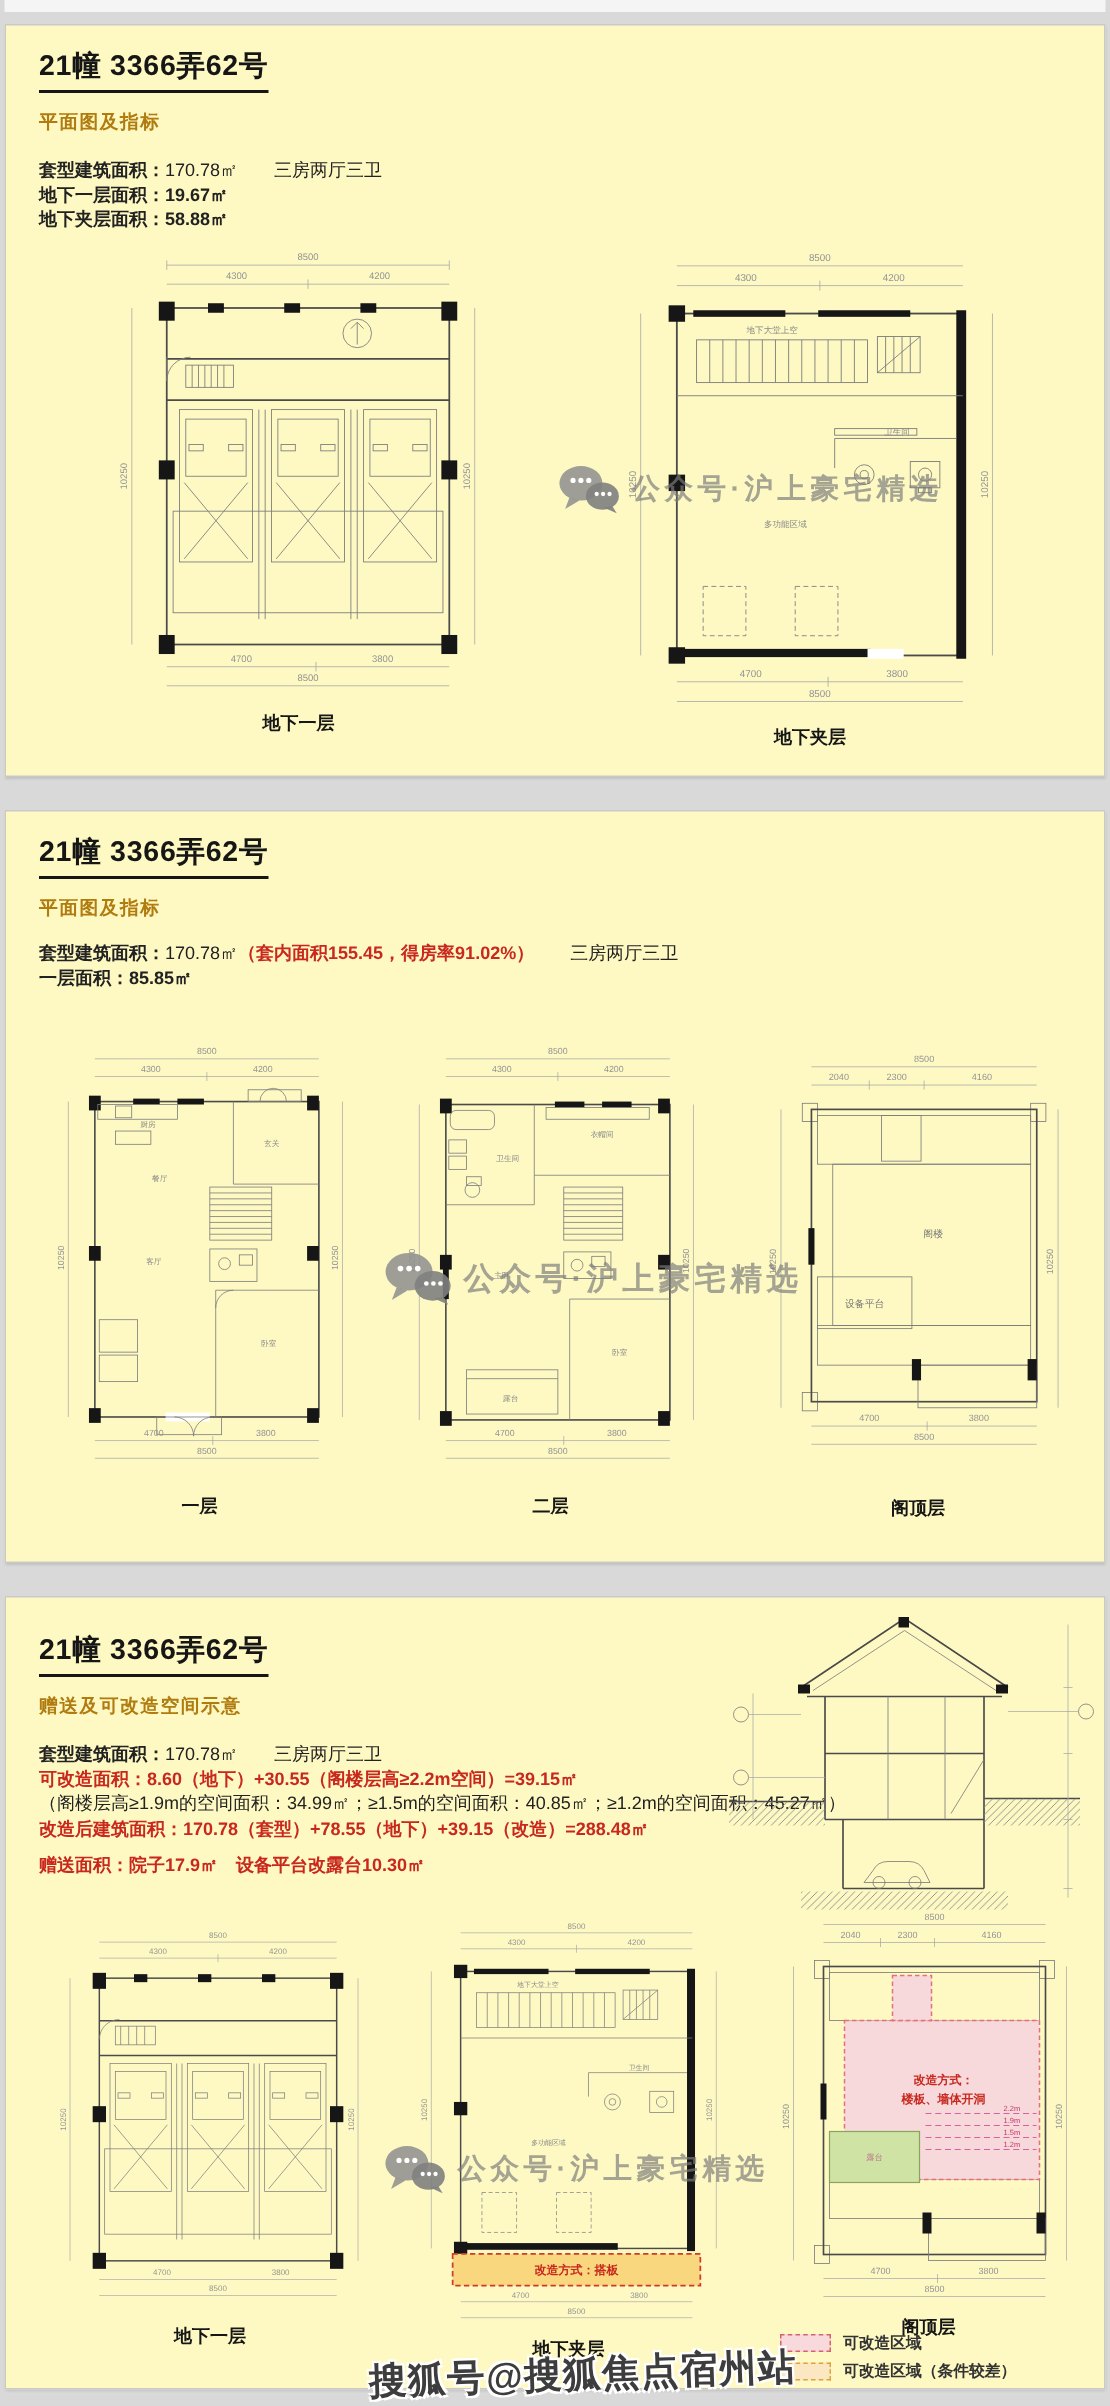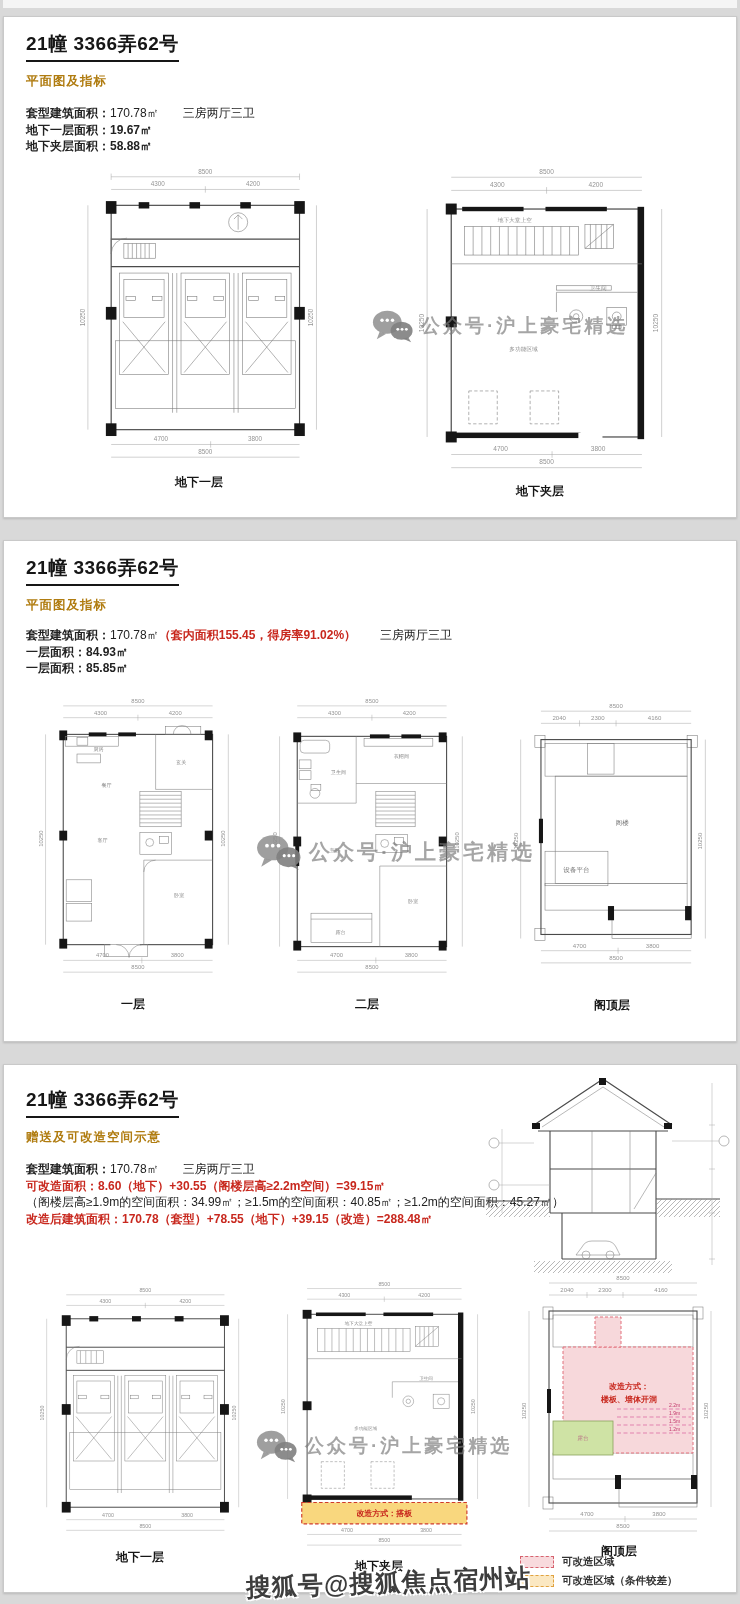--- a/index.html
+++ b/index.html
@@ -1,19 +1,19 @@
 <!DOCTYPE html>
 <html><head>
 <meta charset="utf-8">
 <style>
   html,body{margin:0;padding:0;background:#d9d9d9;}
   body{font-family:"Liberation Sans",sans-serif;}
   .page{position:relative;width:740px;height:1604px;background:#d9d9d9;overflow:hidden;}
   .prev-edge{position:absolute;top:0;left:3px;right:3px;height:8px;background:#f5f5f5;}
-  .card{position:absolute;left:3px;right:3px;background:#ffffff;border:1px solid #c9c9c9;box-shadow:0 1px 2px rgba(0,0,0,.15);}
+  .card{position:absolute;left:3px;right:3px;background:#fef9c3;border:1px solid #c9c9c9;box-shadow:0 1px 2px rgba(0,0,0,.15);}
   .card1{top:16px;height:500px;}
   .card2{top:540px;height:500px;}
   .card3{top:1064px;height:527px;}
   h1.title{position:absolute;left:22px;margin:0;font-size:19px;font-weight:bold;color:#161616;letter-spacing:.5px;border-bottom:2.5px solid #161616;padding-bottom:3px;display:inline-block;}
   .subtitle{position:absolute;left:22px;font-size:12.5px;font-weight:bold;color:#b07c10;letter-spacing:1px;}
   .info{position:absolute;left:22px;right:8px;}
   .iline{font-size:12px;color:#222;line-height:16.5px;white-space:nowrap;}
   .iline .lb{font-weight:bold;text-align:right;}
   .iline .tail{margin-left:24px;font-family:Liberation Serif, serif;}
   .redb{color:#c8281e;font-weight:bold;}
@@ -208,21 +208,20 @@
       </svg>
       <div class="cap" style="margin-top:0px">地下夹层</div>
     </div>
   </section>
 
   <section class="card card2">
     <h1 class="title" style="top:14px">21幢 3366弄62号</h1>
     <div class="subtitle" style="top:56px">平面图及指标</div>
     <div class="info" style="top:86px">
       <div class="iline"><span class="lb">套型建筑面积：</span><span>170.78㎡</span><span class="redb">（套内面积155.45，得房率91.02%）</span><span class="tail">三房两厅三卫</span></div>
-      <div class="iline"><span class="lb">一层面积：</span><span class="lb">84.93㎡</span></div>
       <div class="iline"><span class="lb">一层面积：</span><span class="lb">85.85㎡</span></div>
     </div>
 
     <div class="plan" style="left:250px;top:152px;width:226px">
       <svg viewBox="0 0 230 300" width="226" height="295">
         <line class="dm" x1="44" y1="13" x2="196" y2="13"></line>
           <text class="dt" x="120" y="10">8500</text>
         <line class="dm" x1="44" y1="25" x2="196" y2="25"></line>
           <line class="dm" x1="120" y1="22" x2="120" y2="28"></line>
         <text class="dt" x="82" y="22">4300</text>
@@ -386,20 +385,21 @@
 
   <section class="card card3">
     <h1 class="title" style="top:22px">21幢 3366弄62号</h1>
     <div class="subtitle" style="top:64px">赠送及可改造空间示意</div>
     <div class="info" style="top:96px">
       <div class="iline"><span class="lb">套型建筑面积：</span><span>170.78㎡</span><span class="tail">三房两厅三卫</span></div>
       <div class="iline redb">可改造面积：8.60（地下）+30.55（阁楼层高≥2.2m空间）=39.15㎡</div>
       <div class="iline blackline">（阁楼层高≥1.9m的空间面积：34.99㎡；≥1.5m的空间面积：40.85㎡；≥1.2m的空间面积：45.27㎡）</div>
       <div class="iline redb">改造后建筑面积：170.78（套型）+78.55（地下）+39.15（改造）=288.48㎡</div>
       <div class="gapline"></div>
+      <div class="iline redb">赠送面积：院子17.9㎡　设备平台改露台10.30㎡</div>
     </div>
 
     <div class="plan" style="right:2px;top:4px;width:262px">
       <svg viewBox="0 0 262 210" width="262" height="210">
         <path class="w2" d="M62 56 L131 10 L200 56"></path>
         <path class="tn" d="M70 58 L131 18 L192 58"></path>
         <rect class="bk" x="127" y="9" width="7" height="7"></rect>
         <rect class="bk" x="60" y="54" width="8" height="6"></rect>
           <rect class="bk" x="192" y="54" width="8" height="6"></rect>
         <line class="w2" x1="66" y1="62" x2="196" y2="62"></line>

